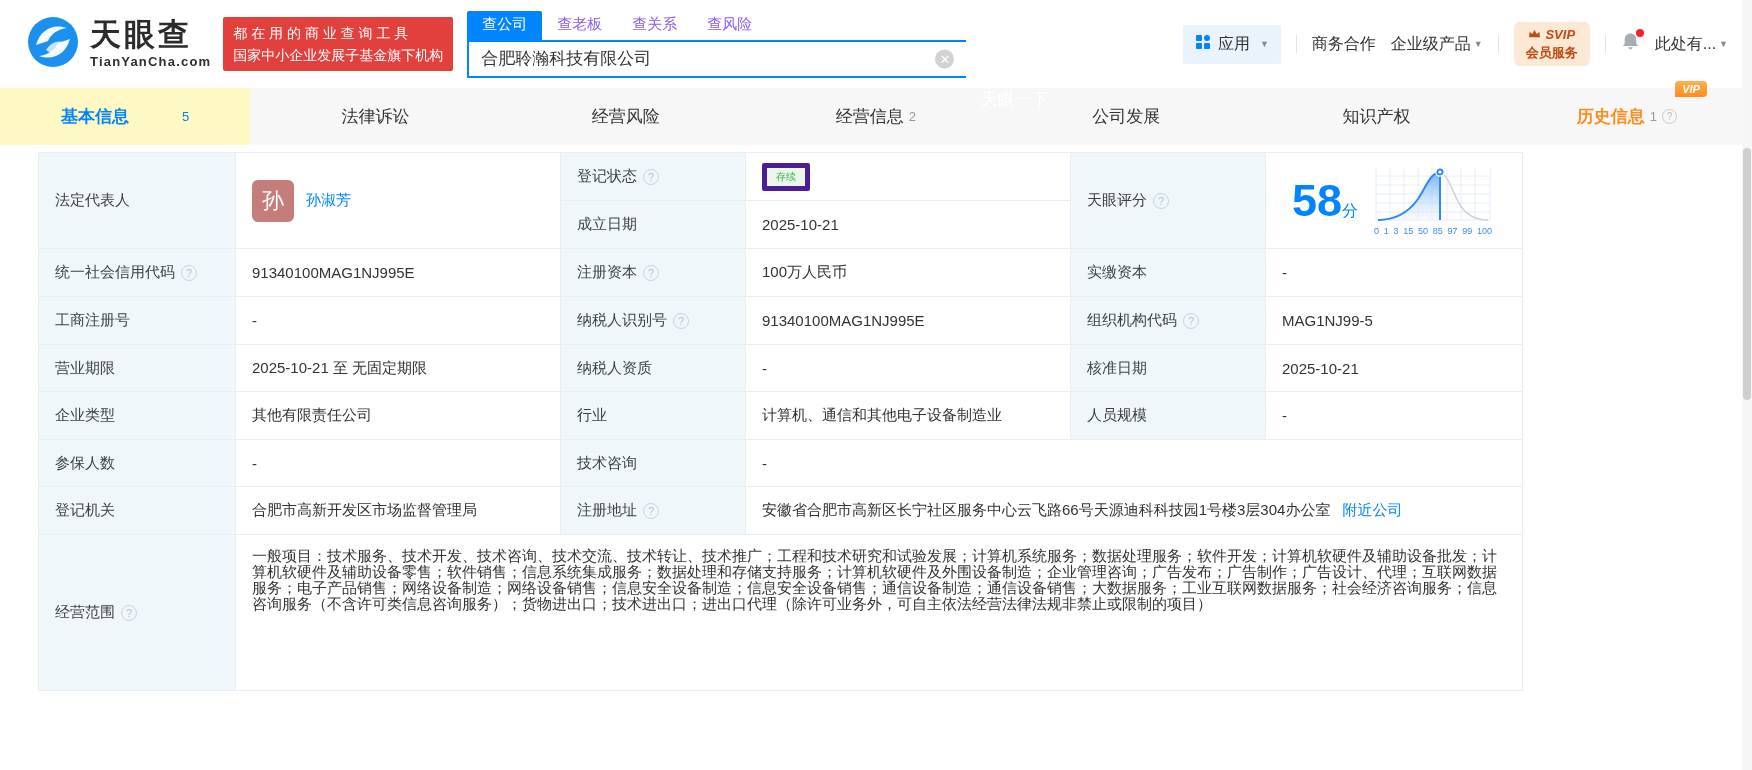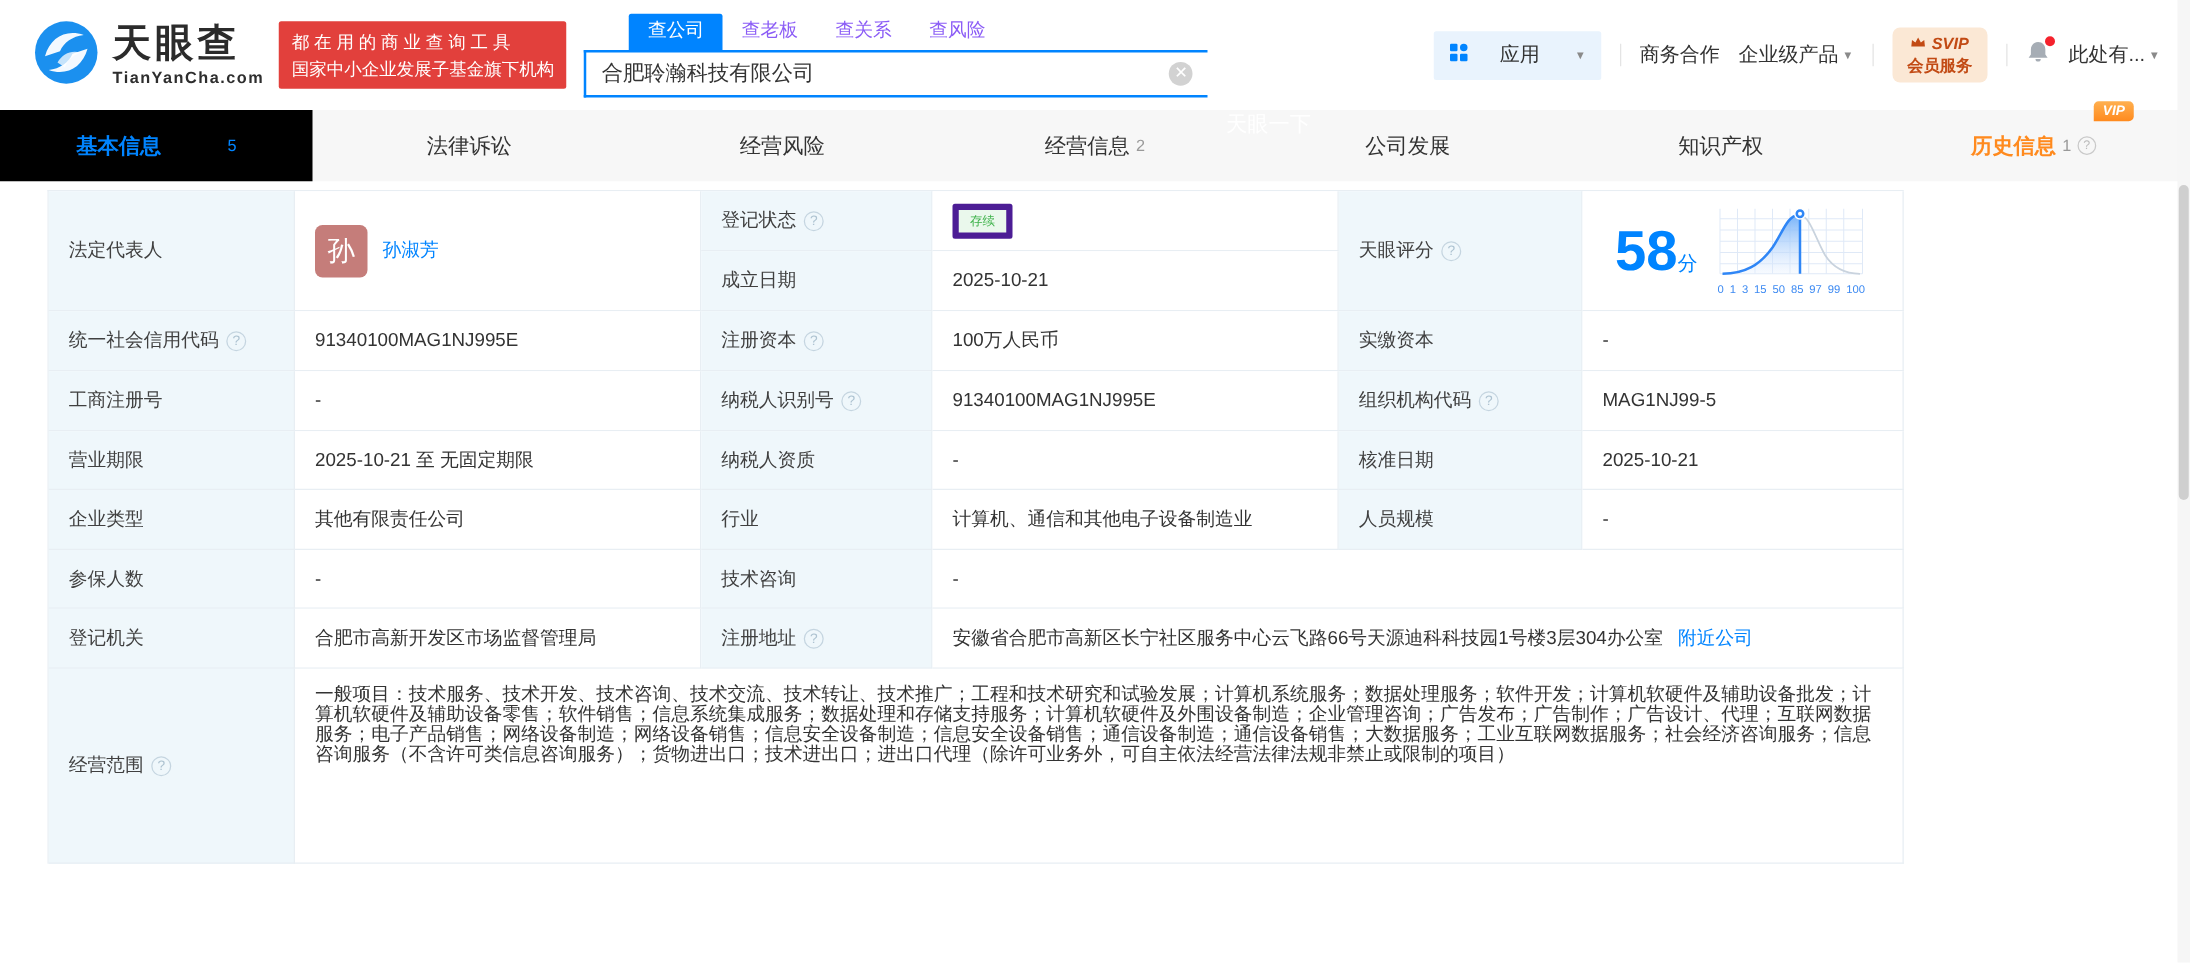--- a/index.html
+++ b/index.html
@@ -6,43 +6,43 @@
   html,body { width:1752px; height:770px; background:#fff; overflow:hidden;
     font-family:"Liberation Sans","DejaVu Sans",sans-serif; color:#333; }
 
   
   .header { height:88px; display:flex; align-items:center; padding-left:26px; position:relative; background:#fff; }
   .logo { display:flex; align-items:center; gap:10px; cursor:pointer; }
   .logo-text .cn { font-size:31px; font-weight:700; color:#2b2b2b; letter-spacing:3px; line-height:1.05; }
   .logo-text .en { font-size:13px; font-weight:700; color:#2e2e2e; letter-spacing:1.2px; margin-top:2px; }
   .slogan { margin-left:12px; background:#e2403c; color:#fff; font-size:14px; line-height:1.6; padding:5px 10px; border-radius:2px; }
   .search { margin-left:14px; width:596px; }
-  .search-tabs { display:flex;margin-left:36px; }
+  .search-tabs { display:flex; }
   .search-tab { font-size:15px; padding:4px 15px 6px; color:#8b5cf6; cursor:pointer; }
   .search-tab.active { background:#0084ff; color:#fff; border-radius:2px 2px 0 0; }
   .search-box { display:flex; height:38px; }
   .search-input-wrap { position:relative; flex:1; }
   .search-input-wrap input { width:100%; height:100%; border:2px solid #0084ff; border-right:none; padding:0 40px 0 12px; font-size:17px; color:#333; outline:none; font-family:inherit; }
   .clear-btn { position:absolute; right:12px; top:50%; transform:translateY(-50%); width:19px; height:19px; border-radius:50%; background:#d2d2d2; color:#fff; font-size:13px; display:flex; align-items:center; justify-content:center; cursor:pointer; }
   .search-btn { width:97px; background:#0084ff; color:#fff; border:none; font-size:17px; cursor:pointer; font-family:inherit;margin-top:48px; }
   .nav { margin-left:auto; margin-right:24px; display:flex; align-items:center; gap:15px; font-size:16px; }
-  .apps-chip { background:#e9f3fd; padding:9px 12px; border-radius:2px; display:flex; align-items:center; gap:25px; cursor:pointer;text-align:center; }
+  .apps-chip { background:#e9f3fd; padding:9px 12px; border-radius:2px; display:flex; align-items:center; gap:7px; cursor:pointer;text-align:center; }
   .caret { font-size:9px; color:#8a8a8a; margin-left:3px; }
   .nav-divider { width:1px; height:18px; background:#e4e4e4; }
   .nav-item { cursor:pointer; display:flex; align-items:center; }
   .svip { background:#fbe8d5; border-radius:6px; padding:4px 12px; text-align:center; color:#c24a14; font-weight:700; font-size:13px; line-height:1.4; cursor:pointer; }
   .svip .top { display:flex; align-items:center; gap:4px; font-style:italic; justify-content:center; }
   .bell-wrap { position:relative; cursor:pointer; }
   .bell-dot { position:absolute; top:-3px; right:-4px; width:8px; height:8px; border-radius:50%; background:#f5222d; }
 
   
   .tabbar { height:57px; background:#f7f7f7; display:flex; }
   .tab { flex:1; display:flex; align-items:center; justify-content:center; font-size:17px; color:#333; cursor:pointer; }
   .tab .rel { position:relative; display:flex; align-items:center; }
-  .tab.active { background:#000000; color:#0084ff; font-weight:700;gap:48px; }
+  .tab.active { background:#fef9c3; color:#0084ff; font-weight:700;gap:48px; }
   .tab .count { font-size:13px; color:#999; margin-left:5px; font-weight:400; }
   .tab.active .count { color:#0084ff; }
   .tab.history { color:#ff8a1e; font-weight:700; }
   .q-sm { width:15px; height:15px; border:1px solid #c9c9c9; color:#bbb; border-radius:50%; font-size:10px; display:inline-flex; align-items:center; justify-content:center; margin-left:5px; font-weight:400; }
   .vip-badge { position:absolute; top:-24px; right:-30px; background:linear-gradient(180deg,#ffb050,#ff8a1e); color:#fff; font-size:11px; font-weight:700; font-style:italic; padding:2px 7px; border-radius:4px 4px 4px 0; }
 
   
   .table { width:1485px; margin:7px 0 0 38px; display:grid;
     grid-template-columns:197px 325px 185px 325px 195px 1fr;
     grid-template-rows:48px 48px 48px 48px 47px 48px 47px 48px 156px;

